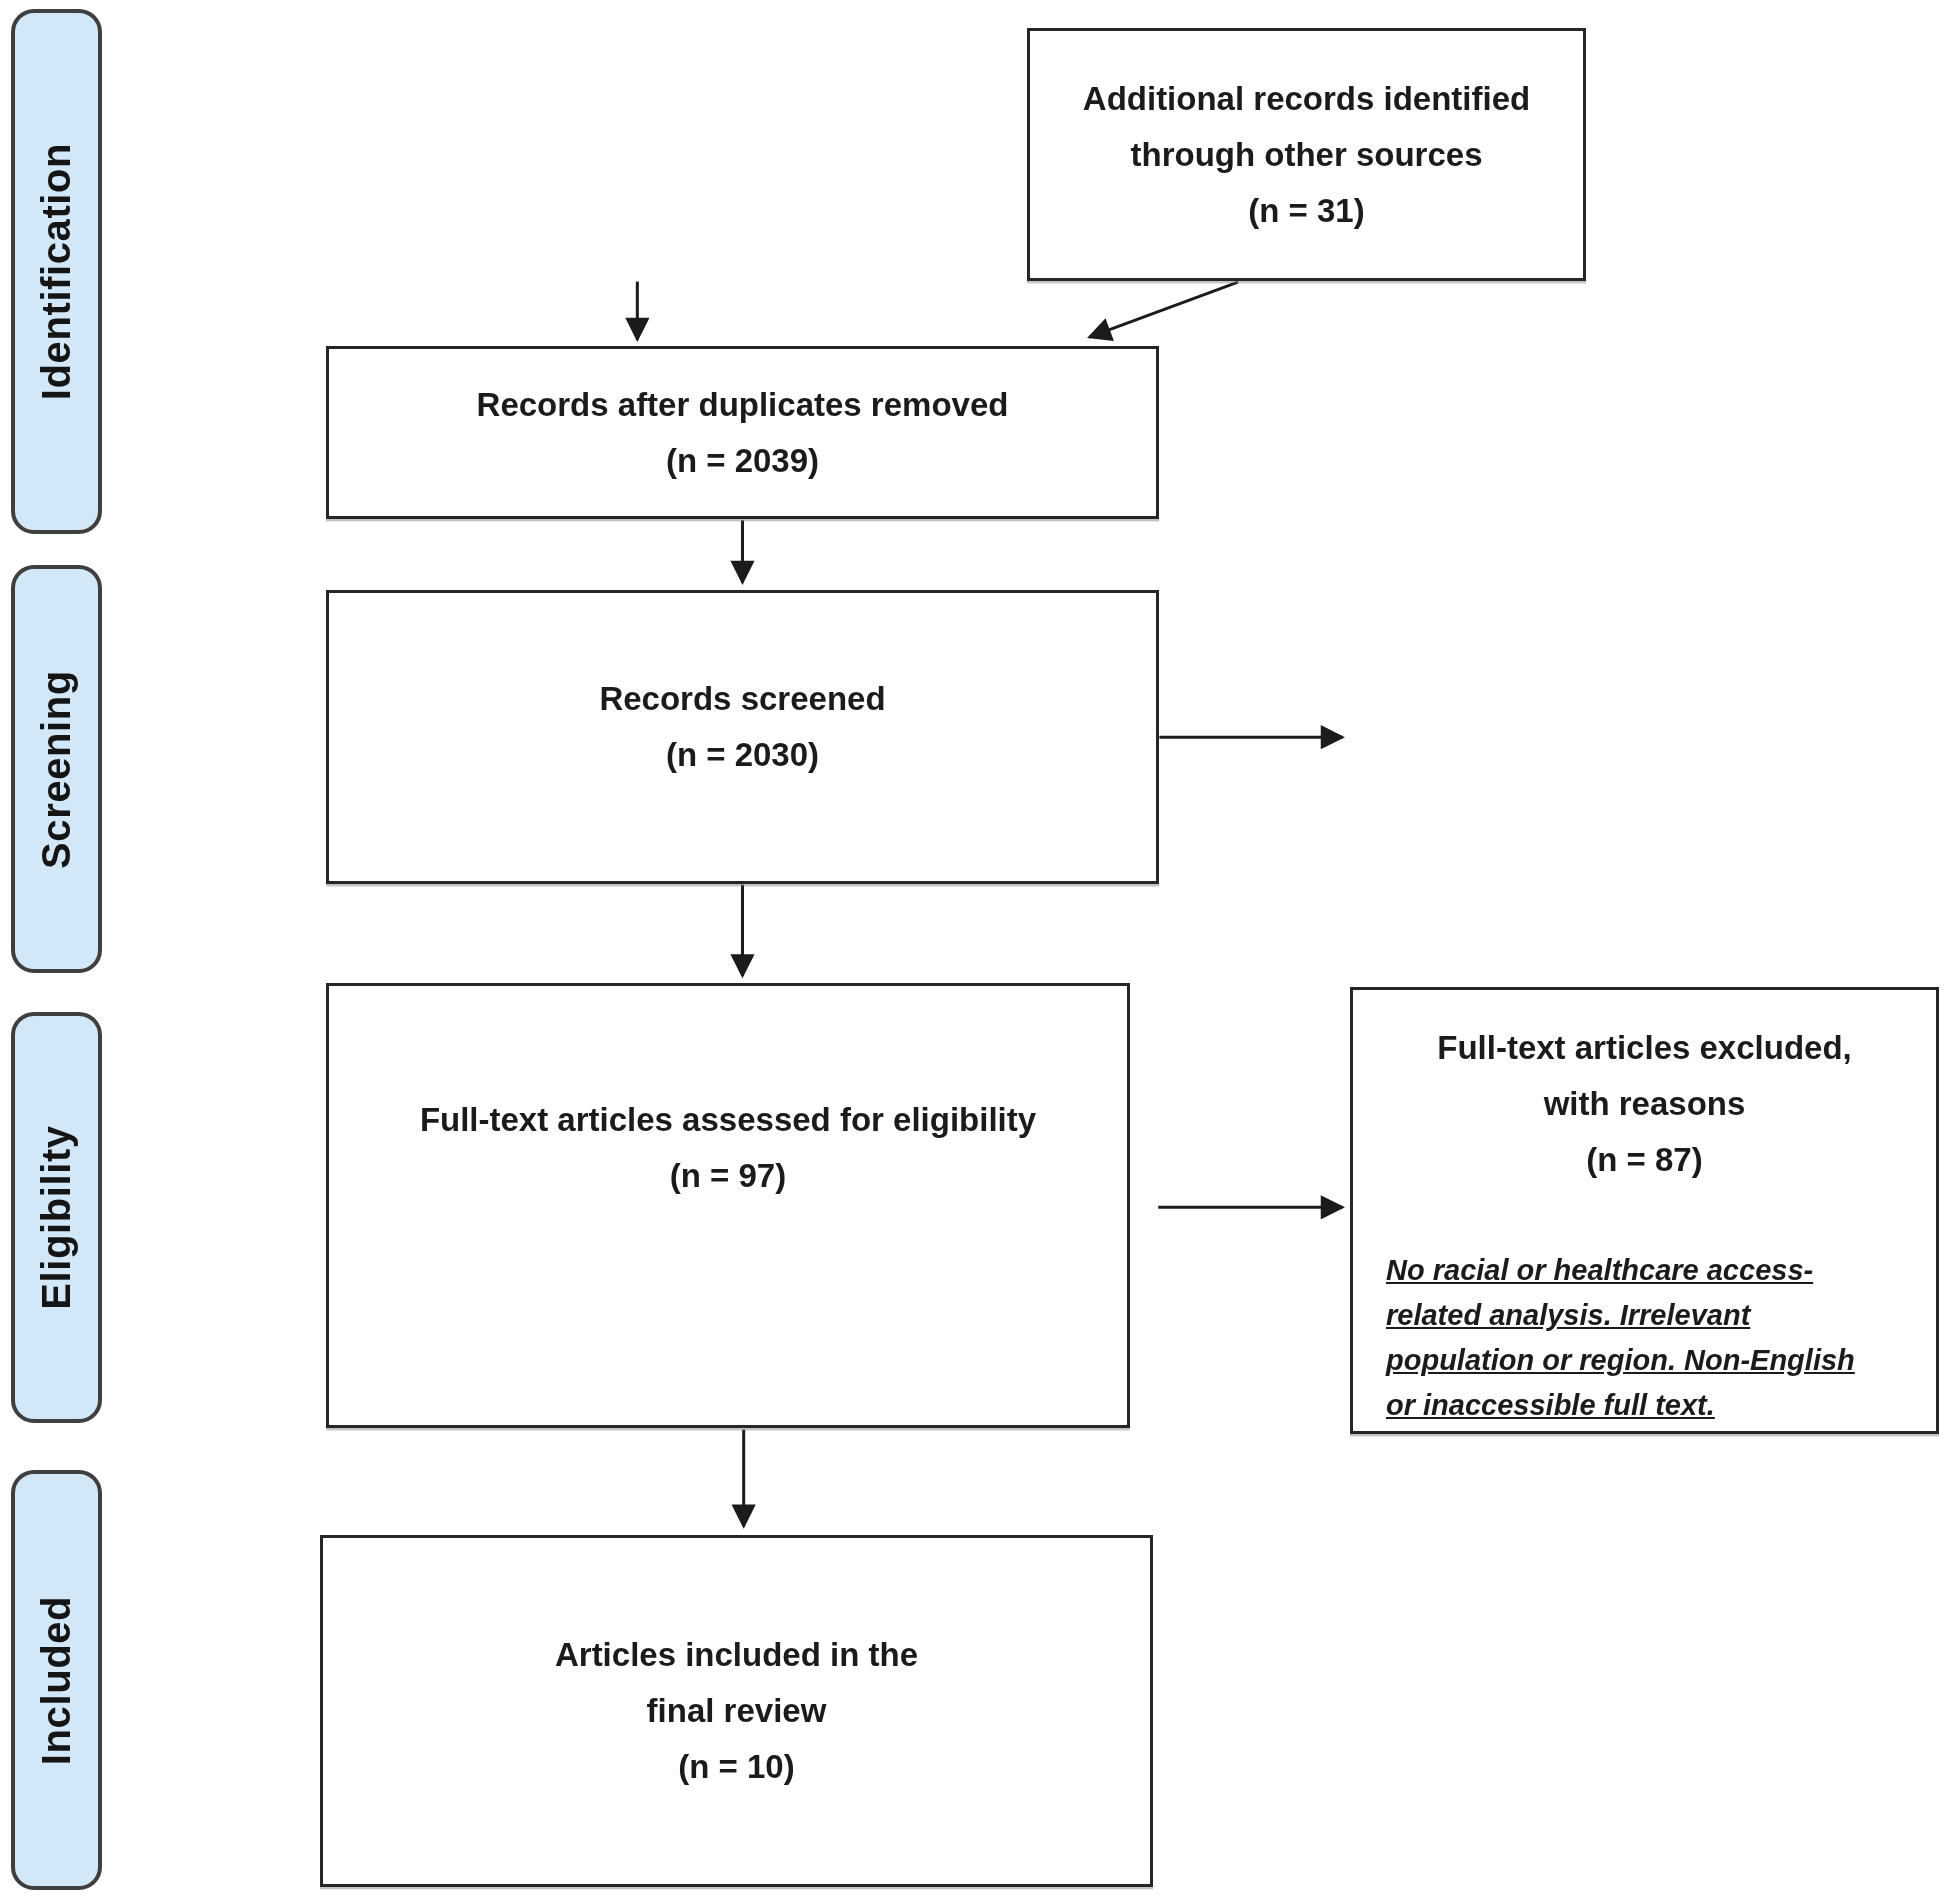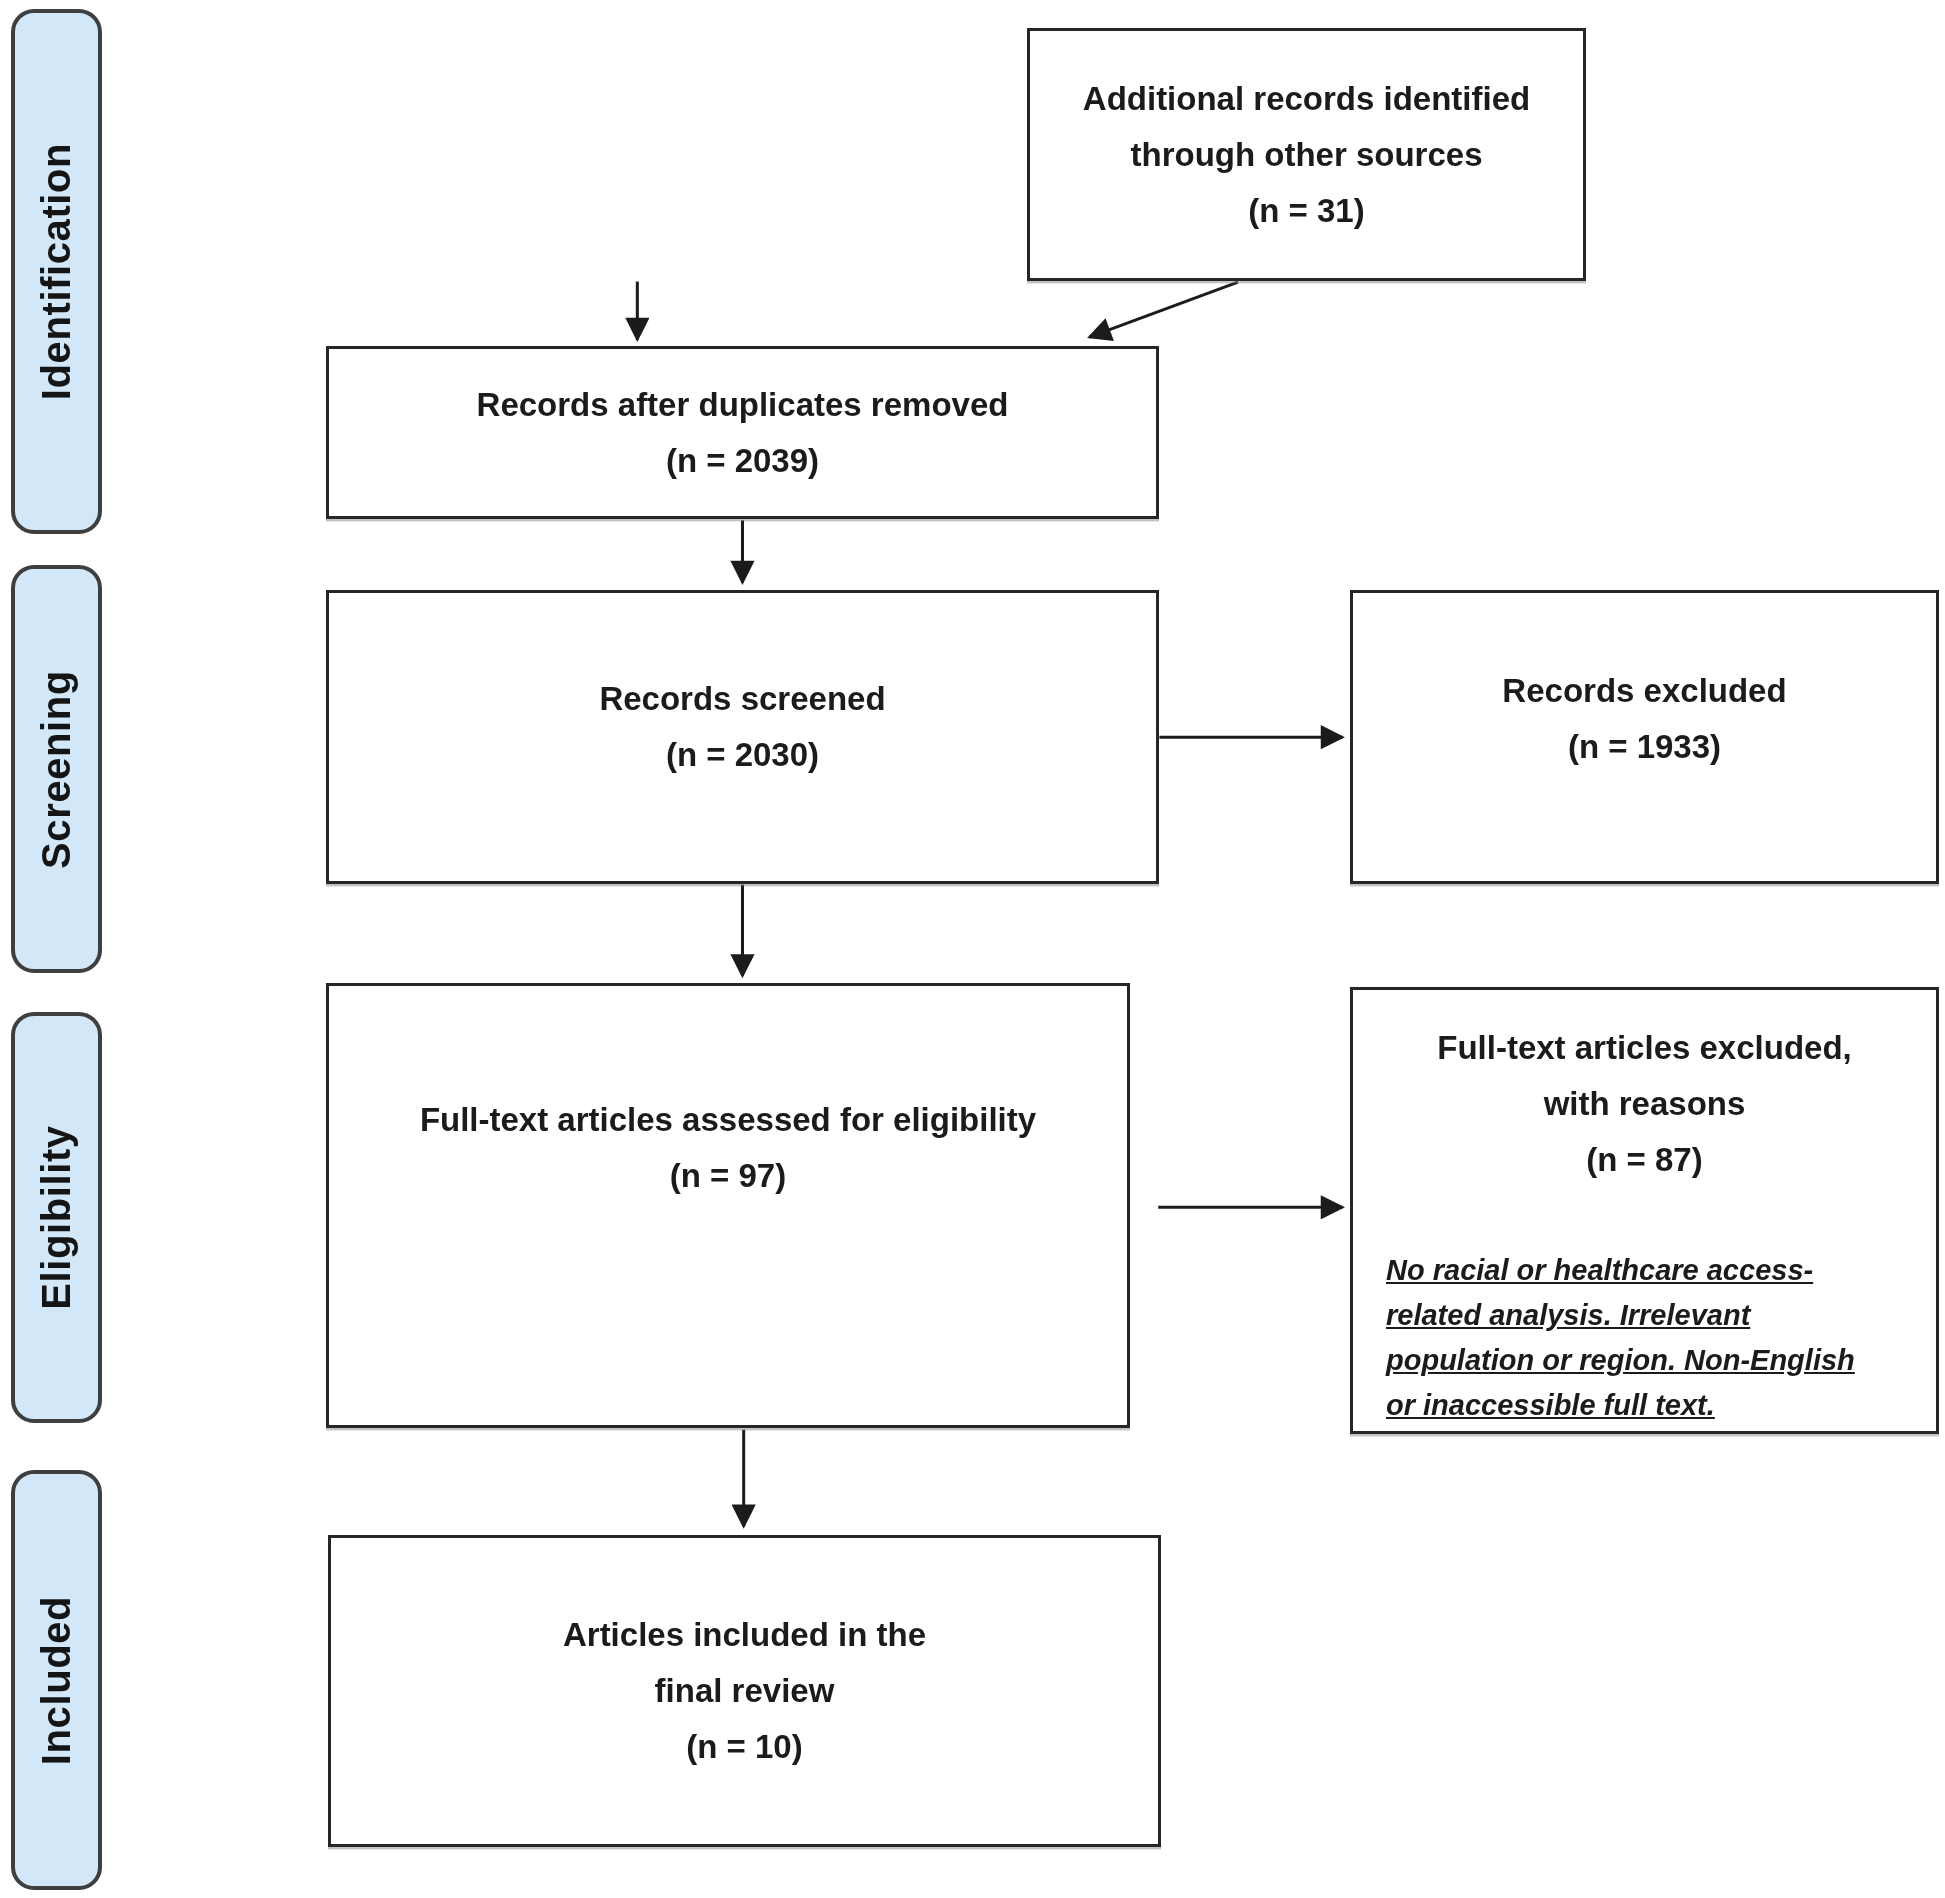--- a/index.html
+++ b/index.html
@@ -72,21 +72,21 @@
     box-shadow: 0 2.4px 0 rgba(120,120,120,0.45);
   }
   #box-identified     { left: 253px;  top: 32px;   width: 671px; height: 249px; }
   #box-additional     { left: 1027px; top: 28px;   width: 559px; height: 253px; }
   #box-duplicates     { left: 326px;  top: 346px;  width: 833px; height: 173px; }
   #box-screened       { left: 326px;  top: 590px;  width: 833px; height: 294px; padding-bottom: 20px; }
   #box-excluded       { left: 1350px; top: 590px;  width: 589px;  height: 294px; padding-bottom: 36px; }
   #box-fulltext       { left: 326px;  top: 983px; width: 804px; height: 445px; padding-bottom: 116px; }
   #box-ft-excluded    { left: 1350px; top: 987px; width: 589px;  height: 447px;
                         justify-content: space-between; padding: 30px 27px 18px; }
-  #box-included-final { left: 328px;  top: 1535px; width: 833px; height: 312px; }
+  #box-included-final { left: 320px;  top: 1535px; width: 833px; height: 352px; }
 
   .reasons {
     margin-top: 60px;
     align-self: stretch;
     text-align: left;
     font-style: italic;
     font-size: 29px;
     line-height: 45px;
     padding: 0 6px;
     text-decoration: underline;
@@ -135,24 +135,20 @@
   <div class="box" id="box-duplicates">
     <div>Records after duplicates removed
 (n = 2039)</div>
   </div>
 
   <div class="box" id="box-screened">
     <div>Records screened
 (n = 2030)</div>
   </div>
 
-  <div class="box" id="box-excluded">
-    <div>Records excluded
-(n = 1933)</div>
-  </div>
 
   <div class="box" id="box-fulltext">
     <div>Full-text articles assessed for eligibility
 (n = 97)</div>
   </div>
 
   <div class="box" id="box-ft-excluded">
     <div>Full-text articles excluded,
 with reasons
 (n = 87)</div>

